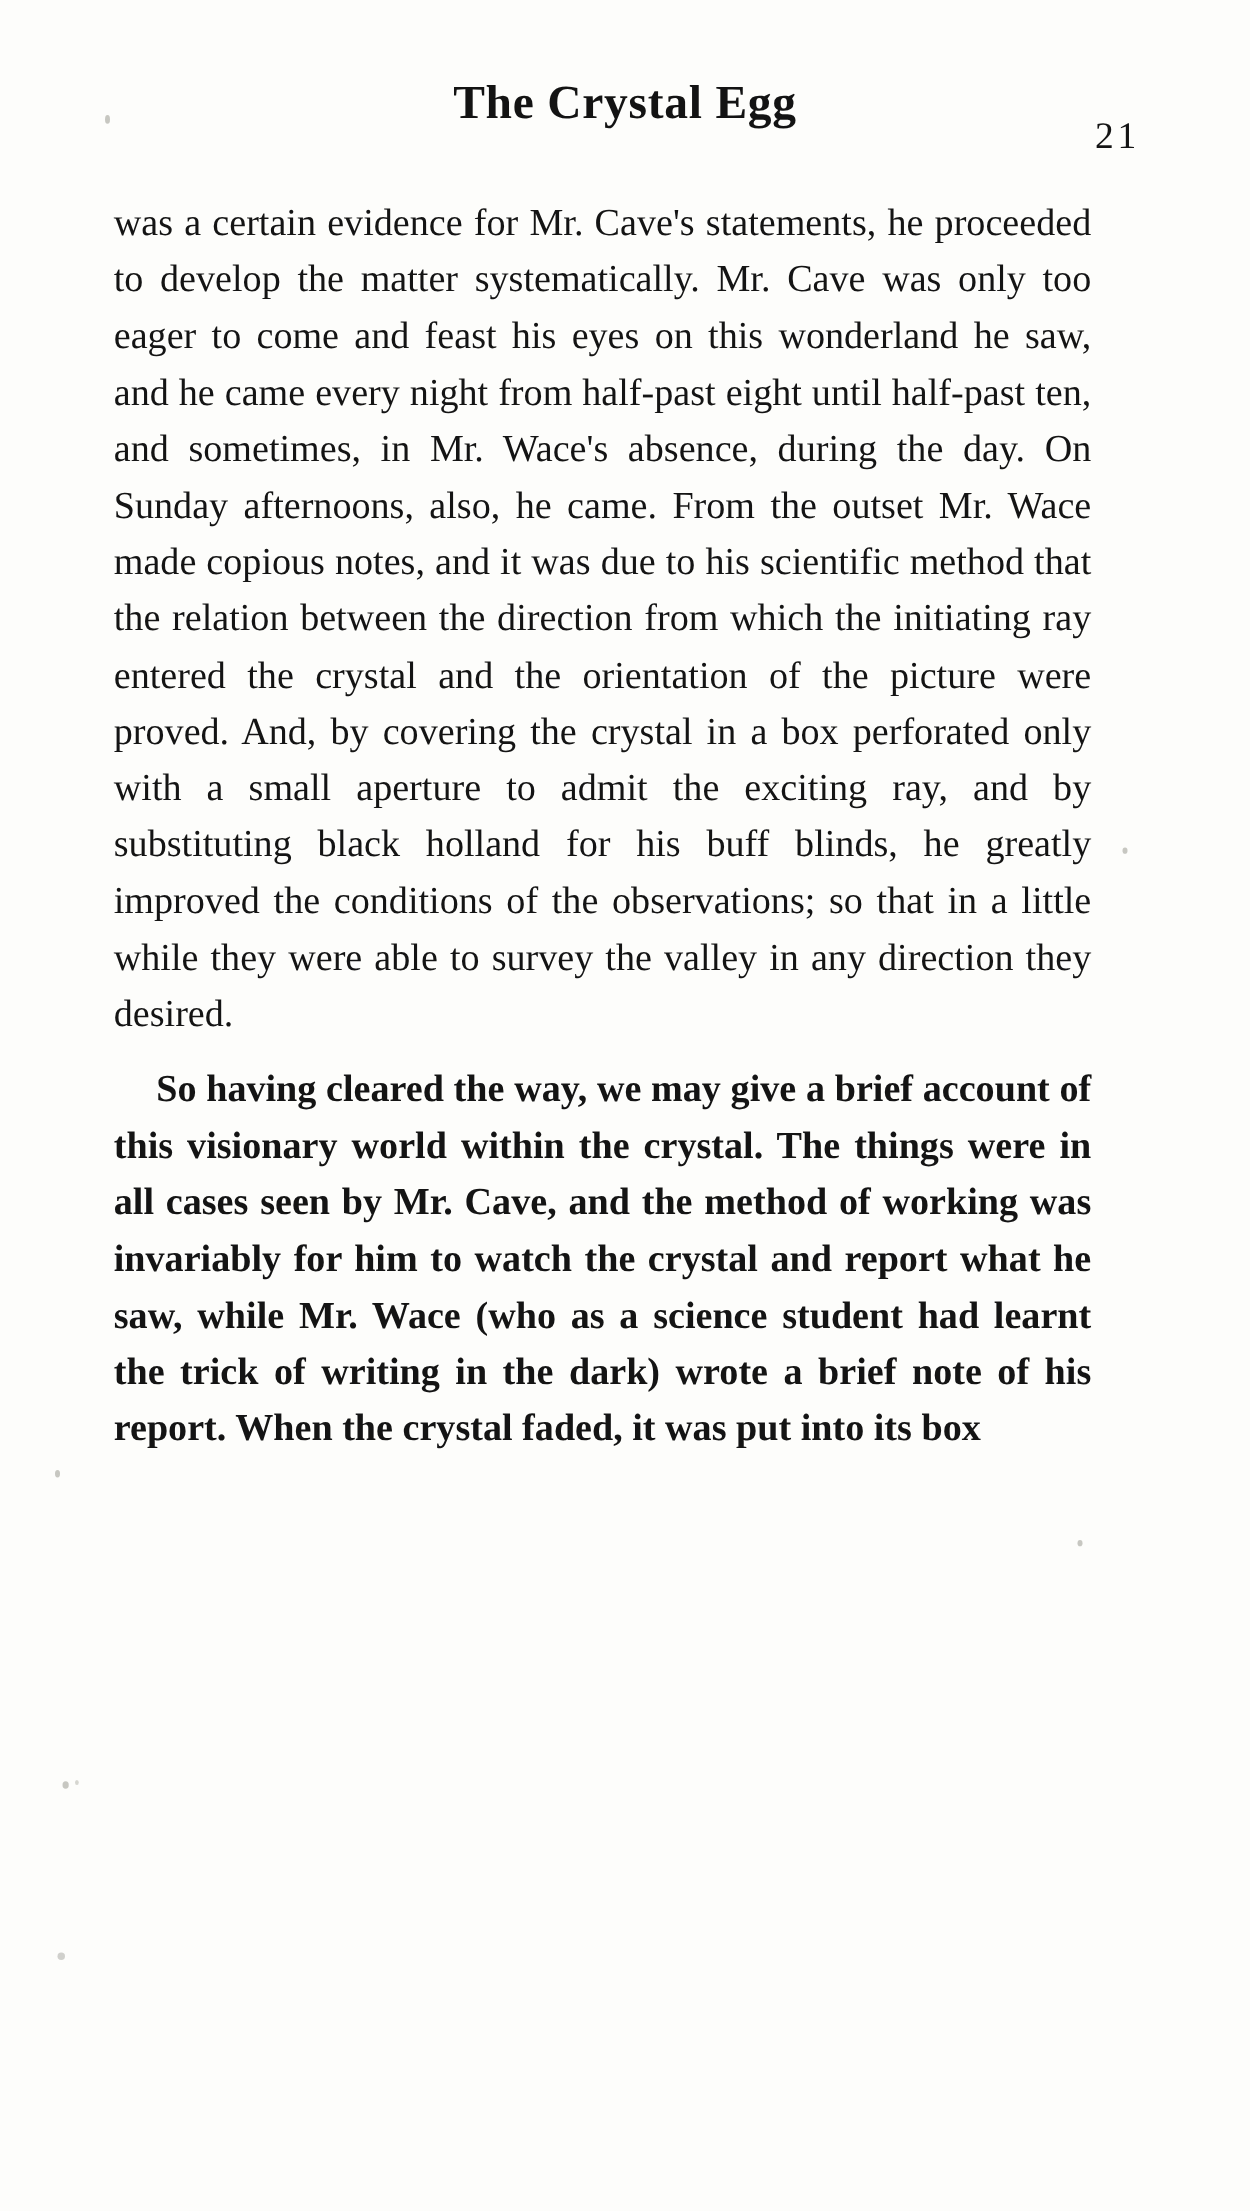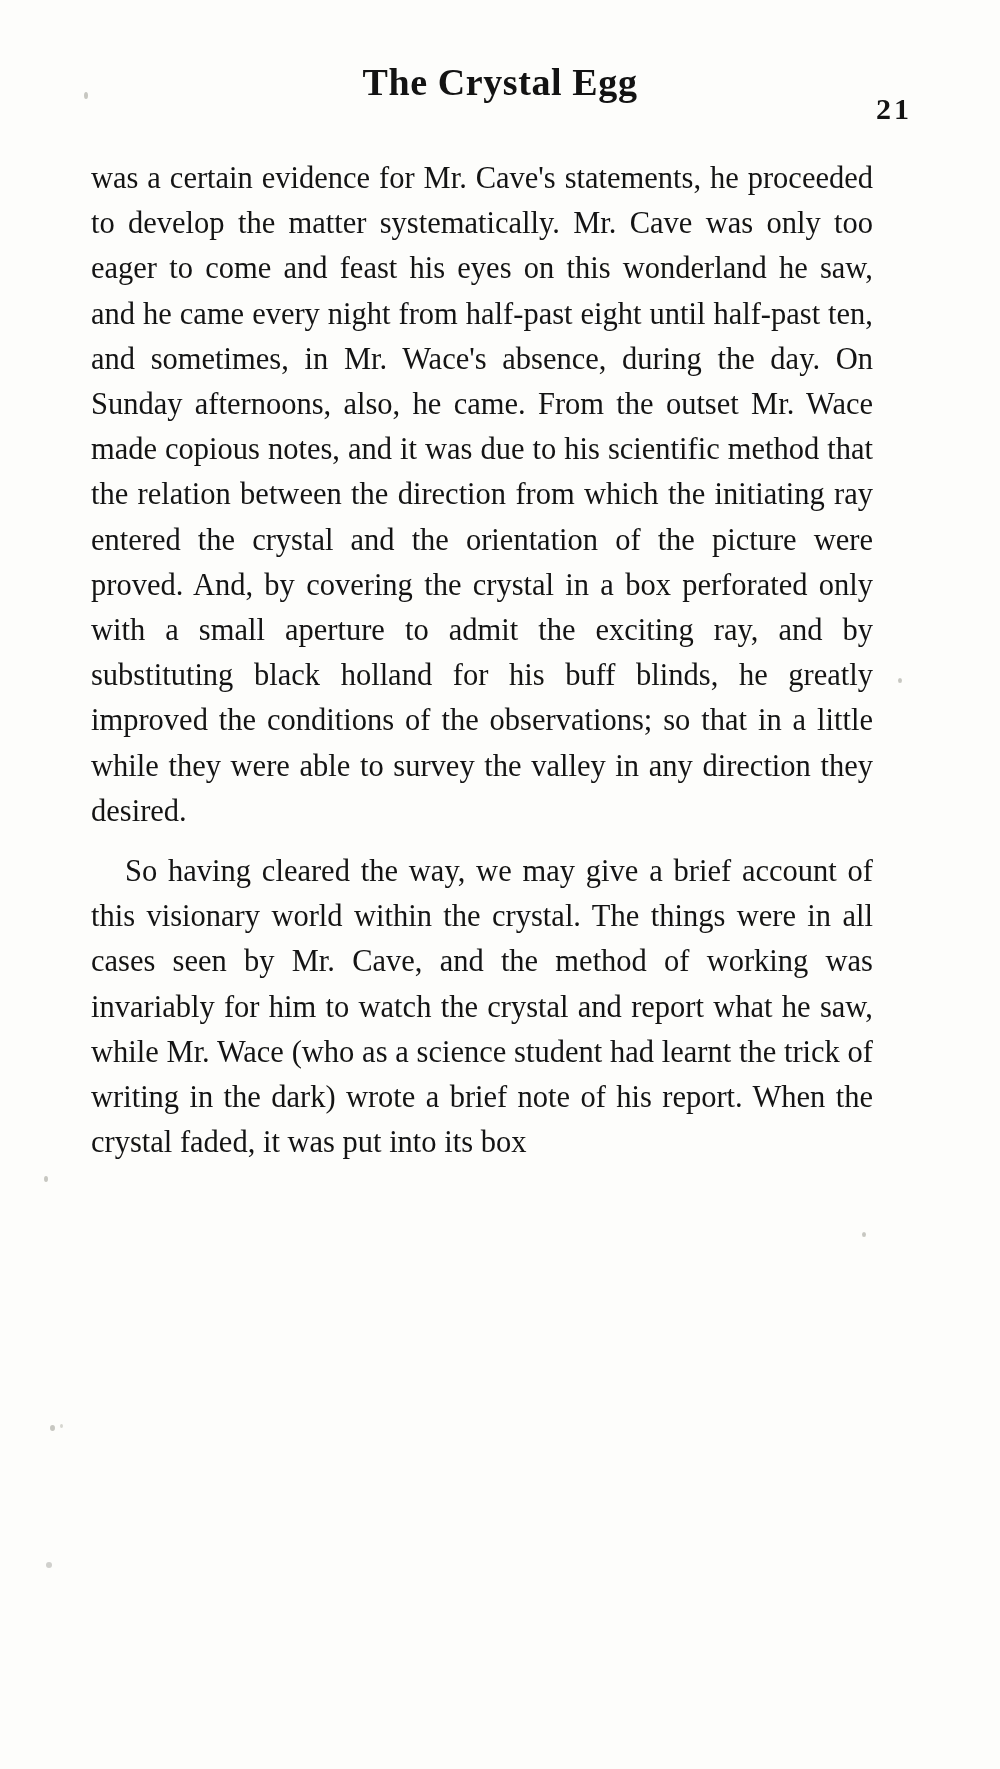--- a/index.html
+++ b/index.html
@@ -39,40 +39,41 @@
     font-weight: 700;
     letter-spacing: 0.6px;
     color: #131313;
     font-family: "Liberation Serif", serif;
   }
   .page-number {
     position: absolute;
     right: 18px;
     bottom: 4px;
     font-size: 30px;
-    font-weight: 700;
+    font-weight: 400;
     letter-spacing: 3px;
     color: #141414;
   }
   .body-text {
     width: 812px;
     margin-left: 6px;
     font-size: 30.5px;
     line-height: 45.2px;
     text-align: justify;
     text-justify: inter-word;
     color: #141414;
     -webkit-hyphens: none;
     hyphens: none;
   }
   .para {
     margin: 15px;
   }
   .para + .para {
     text-indent: 34px;
+    font-weight: bold;
   }
   .para:last-child {
     text-align: justify;
   }
   
   .speck {
     position: absolute;
     background: #9a9a92;
     border-radius: 50%;
     opacity: 0.55;

